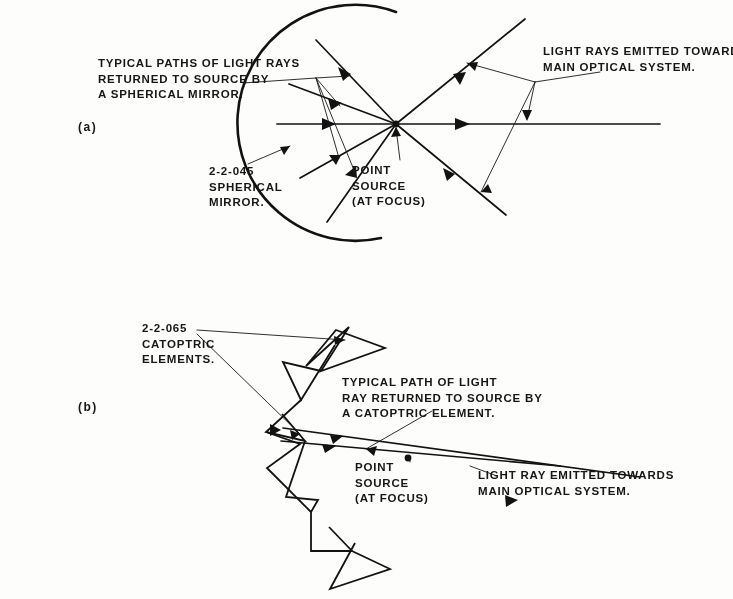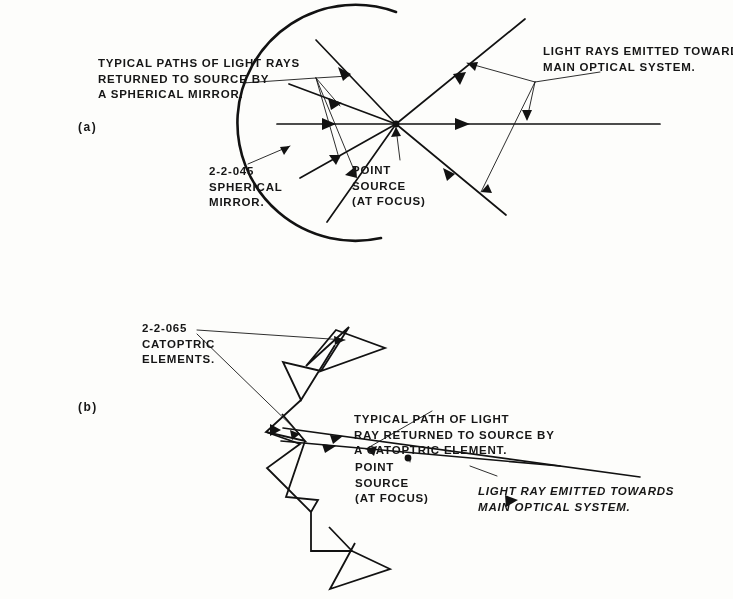--- a/index.html
+++ b/index.html
@@ -189,24 +189,24 @@
   <div class="lbl center" style="left:352px; top:163px; width:96px;">POINT
 SOURCE
 (AT FOCUS)</div>
 
   <div class="panel-id" style="left:78px; top:400px;">(b)</div>
 
   <div class="lbl" style="left:117px; top:321px;margin-left:25px;">2-2-065
 CATOPTRIC
 ELEMENTS.</div>
 
-  <div class="lbl" style="left:354px; top:375px;margin-top:37px;">TYPICAL PATH OF LIGHT
+  <div class="lbl" style="left:342px; top:375px;">TYPICAL PATH OF LIGHT
 RAY RETURNED TO SOURCE BY
 A CATOPTRIC ELEMENT.</div>
 
   <div class="lbl center" style="left:355px; top:460px; width:100px;">POINT
 SOURCE
 (AT FOCUS)</div>
 
-  <div class="lbl" style="left:478px; top:484px;font-style:italic;">LIGHT RAY EMITTED TOWARDS
+  <div class="lbl" style="left:478px; top:468px;">LIGHT RAY EMITTED TOWARDS
 MAIN OPTICAL SYSTEM.</div>
 
 </div>
 
 </body></html>

